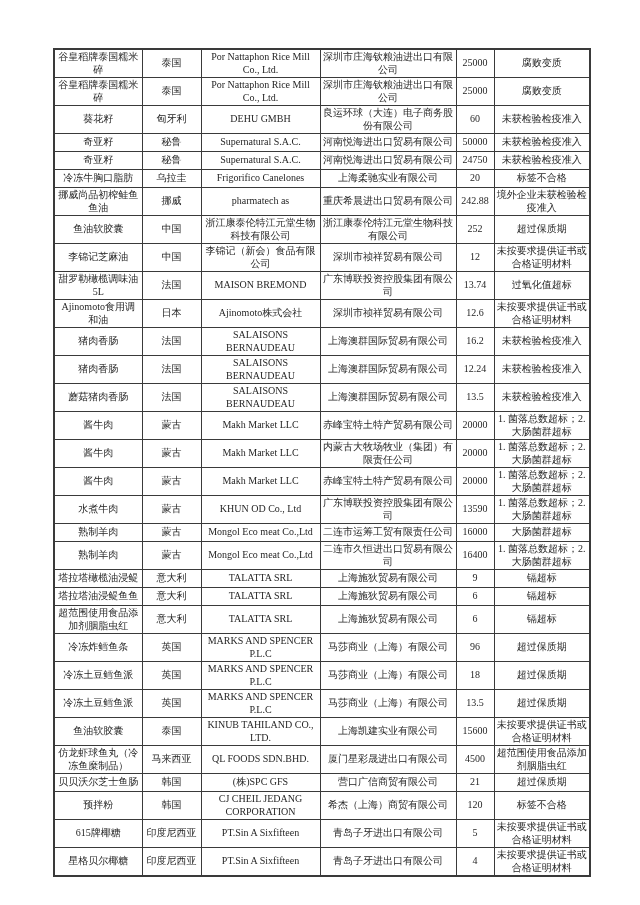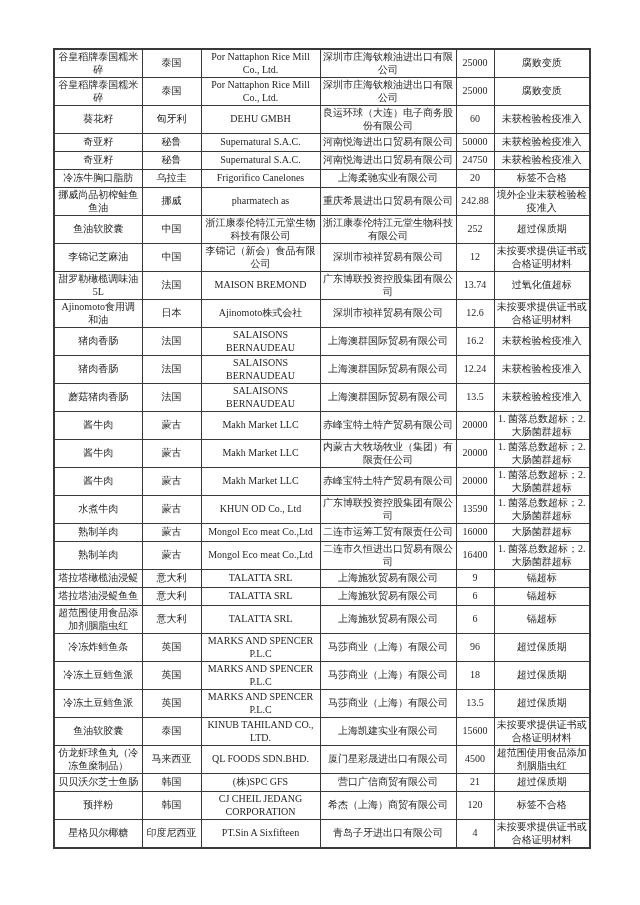--- a/index.html
+++ b/index.html
@@ -296,20 +296,28 @@
     </tr>
         <tr>
       <td class="cell-product">预拌粉</td>
       <td class="cell-country">韩国</td>
       <td class="cell-manufacturer">CJ CHEIL JEDANG CORPORATION</td>
       <td class="cell-importer">希杰（上海）商贸有限公司</td>
       <td class="cell-quantity">120</td>
       <td class="cell-reason">标签不合格</td>
     </tr>
         <tr>
+      <td class="cell-product">615牌椰糖</td>
+      <td class="cell-country">印度尼西亚</td>
+      <td class="cell-manufacturer">PT.Sin A Sixfifteen</td>
+      <td class="cell-importer">青岛子牙进出口有限公司</td>
+      <td class="cell-quantity">5</td>
+      <td class="cell-reason">未按要求提供证书或合格证明材料</td>
+    </tr>
+        <tr>
       <td class="cell-product">星格贝尔椰糖</td>
       <td class="cell-country">印度尼西亚</td>
       <td class="cell-manufacturer">PT.Sin A Sixfifteen</td>
       <td class="cell-importer">青岛子牙进出口有限公司</td>
       <td class="cell-quantity">4</td>
       <td class="cell-reason">未按要求提供证书或合格证明材料</td>
     </tr>
       </tbody>
   </table>
 

